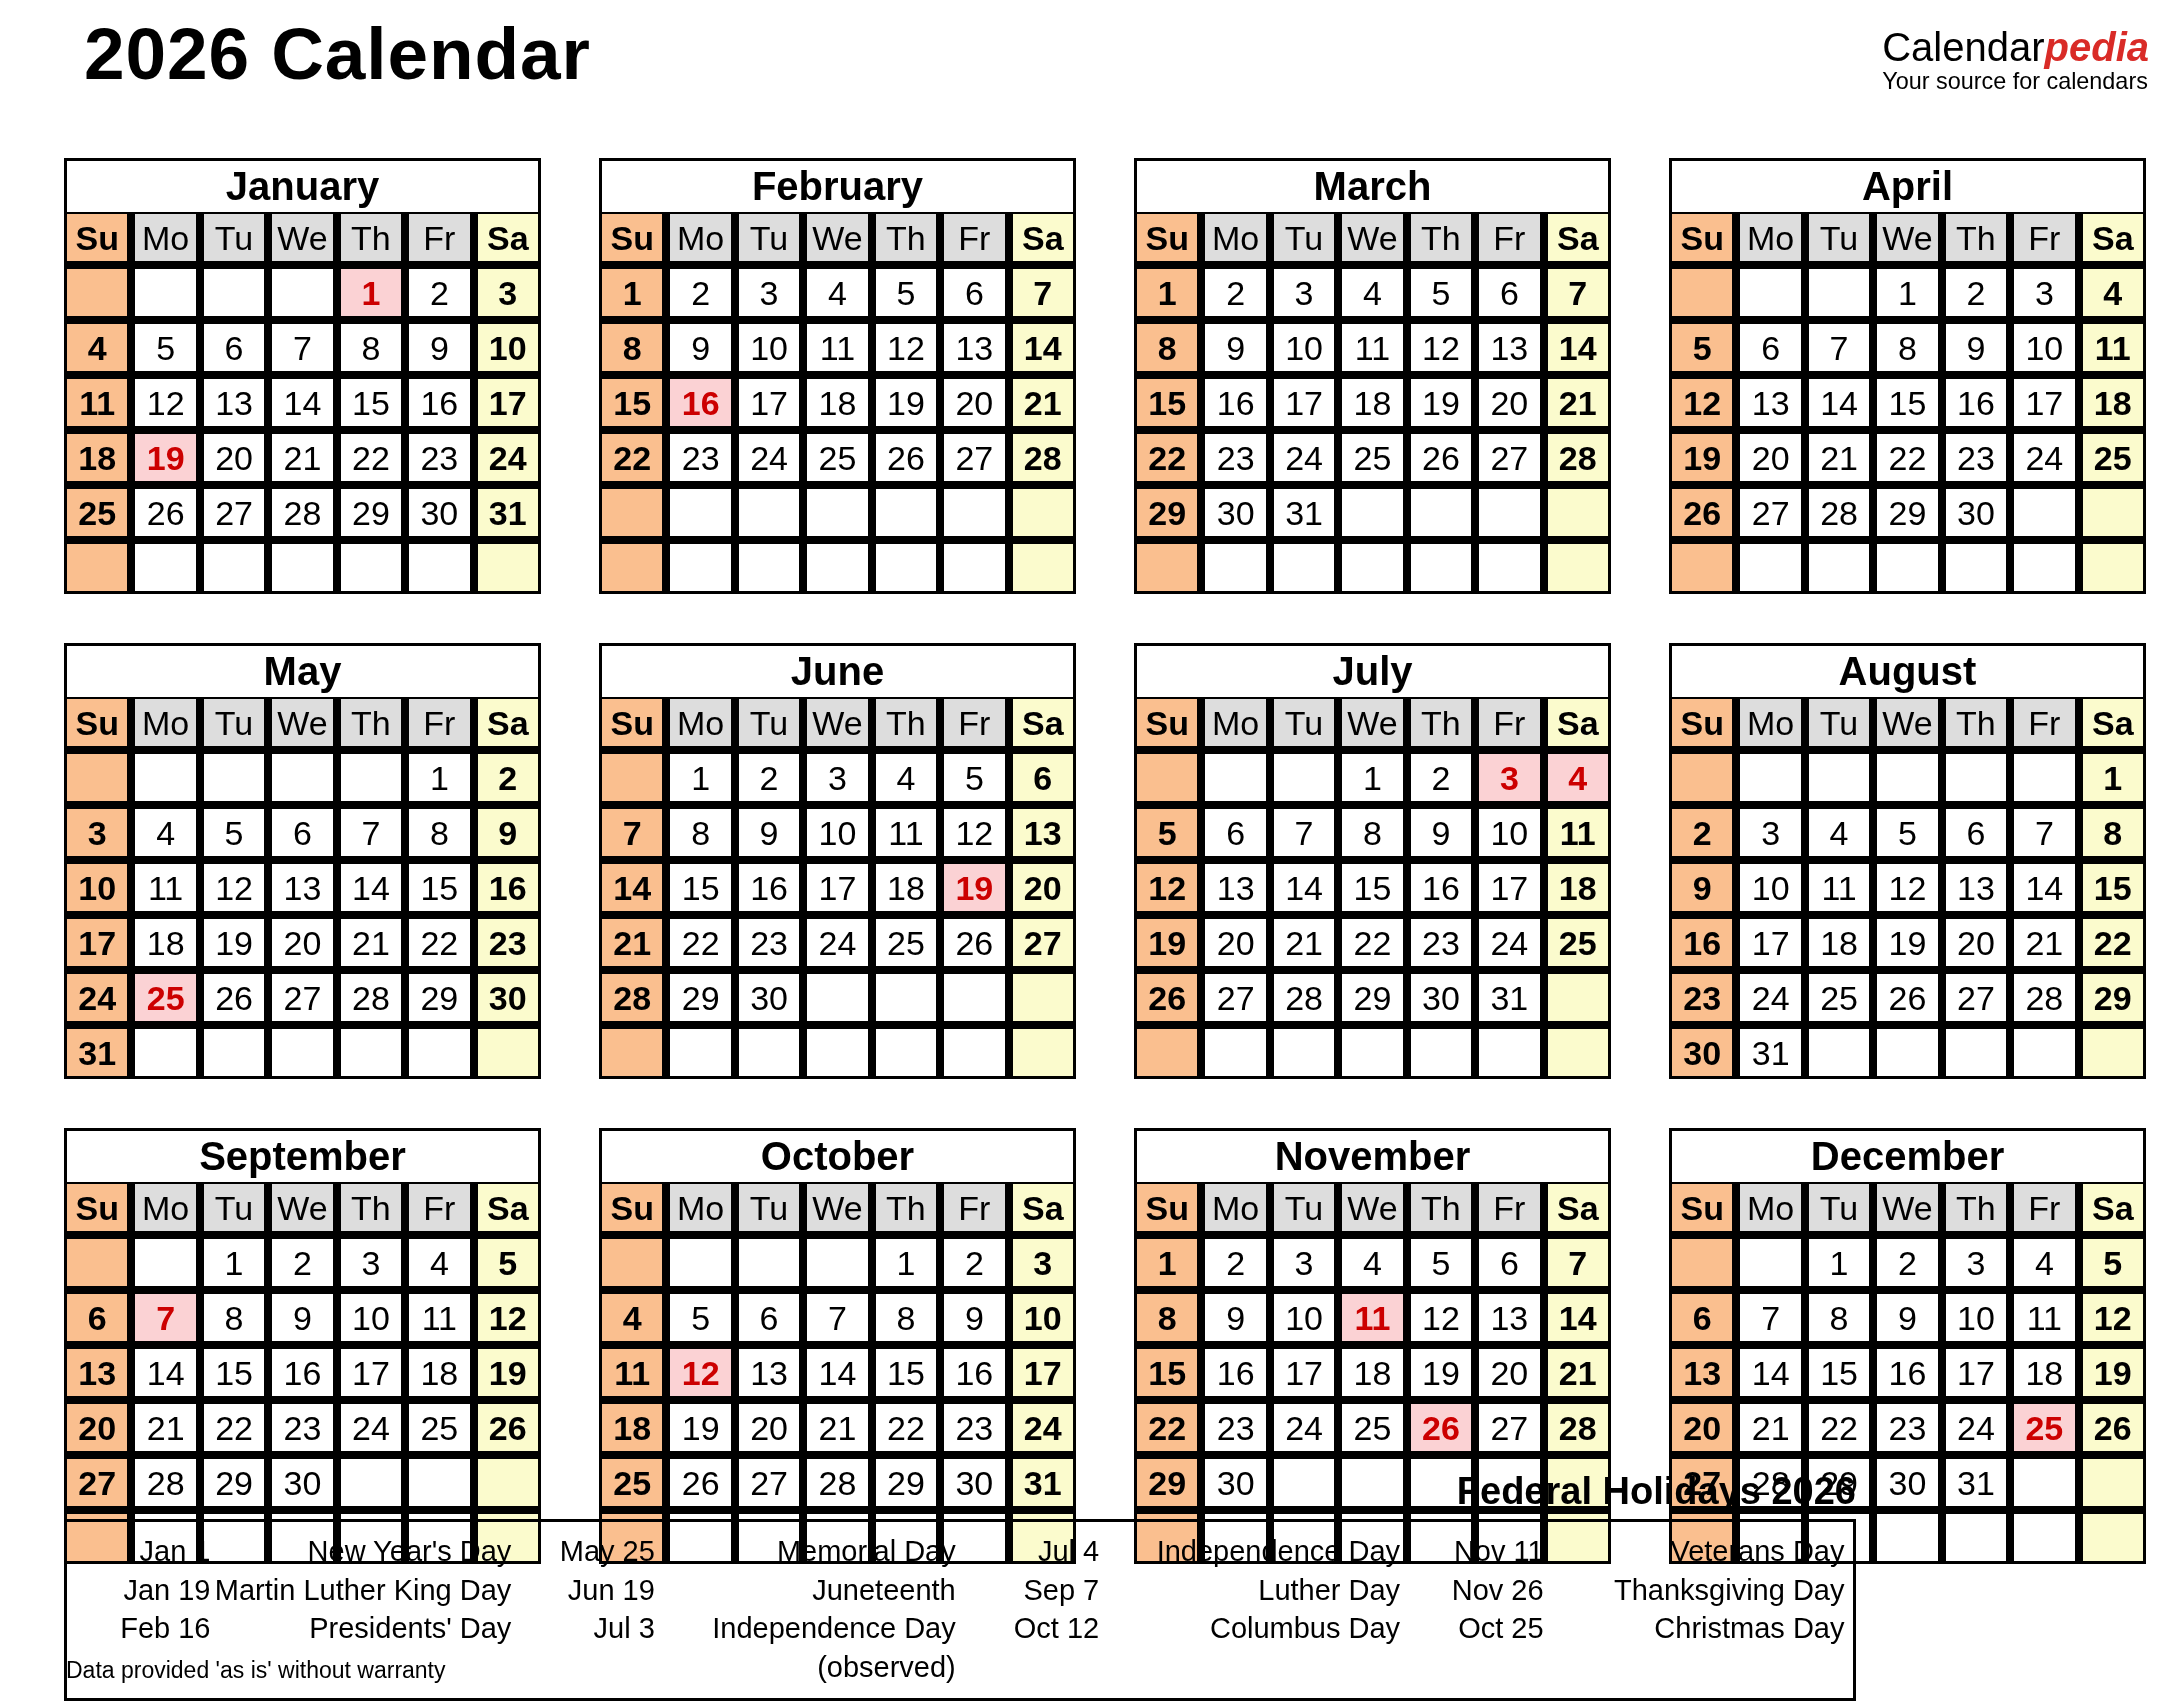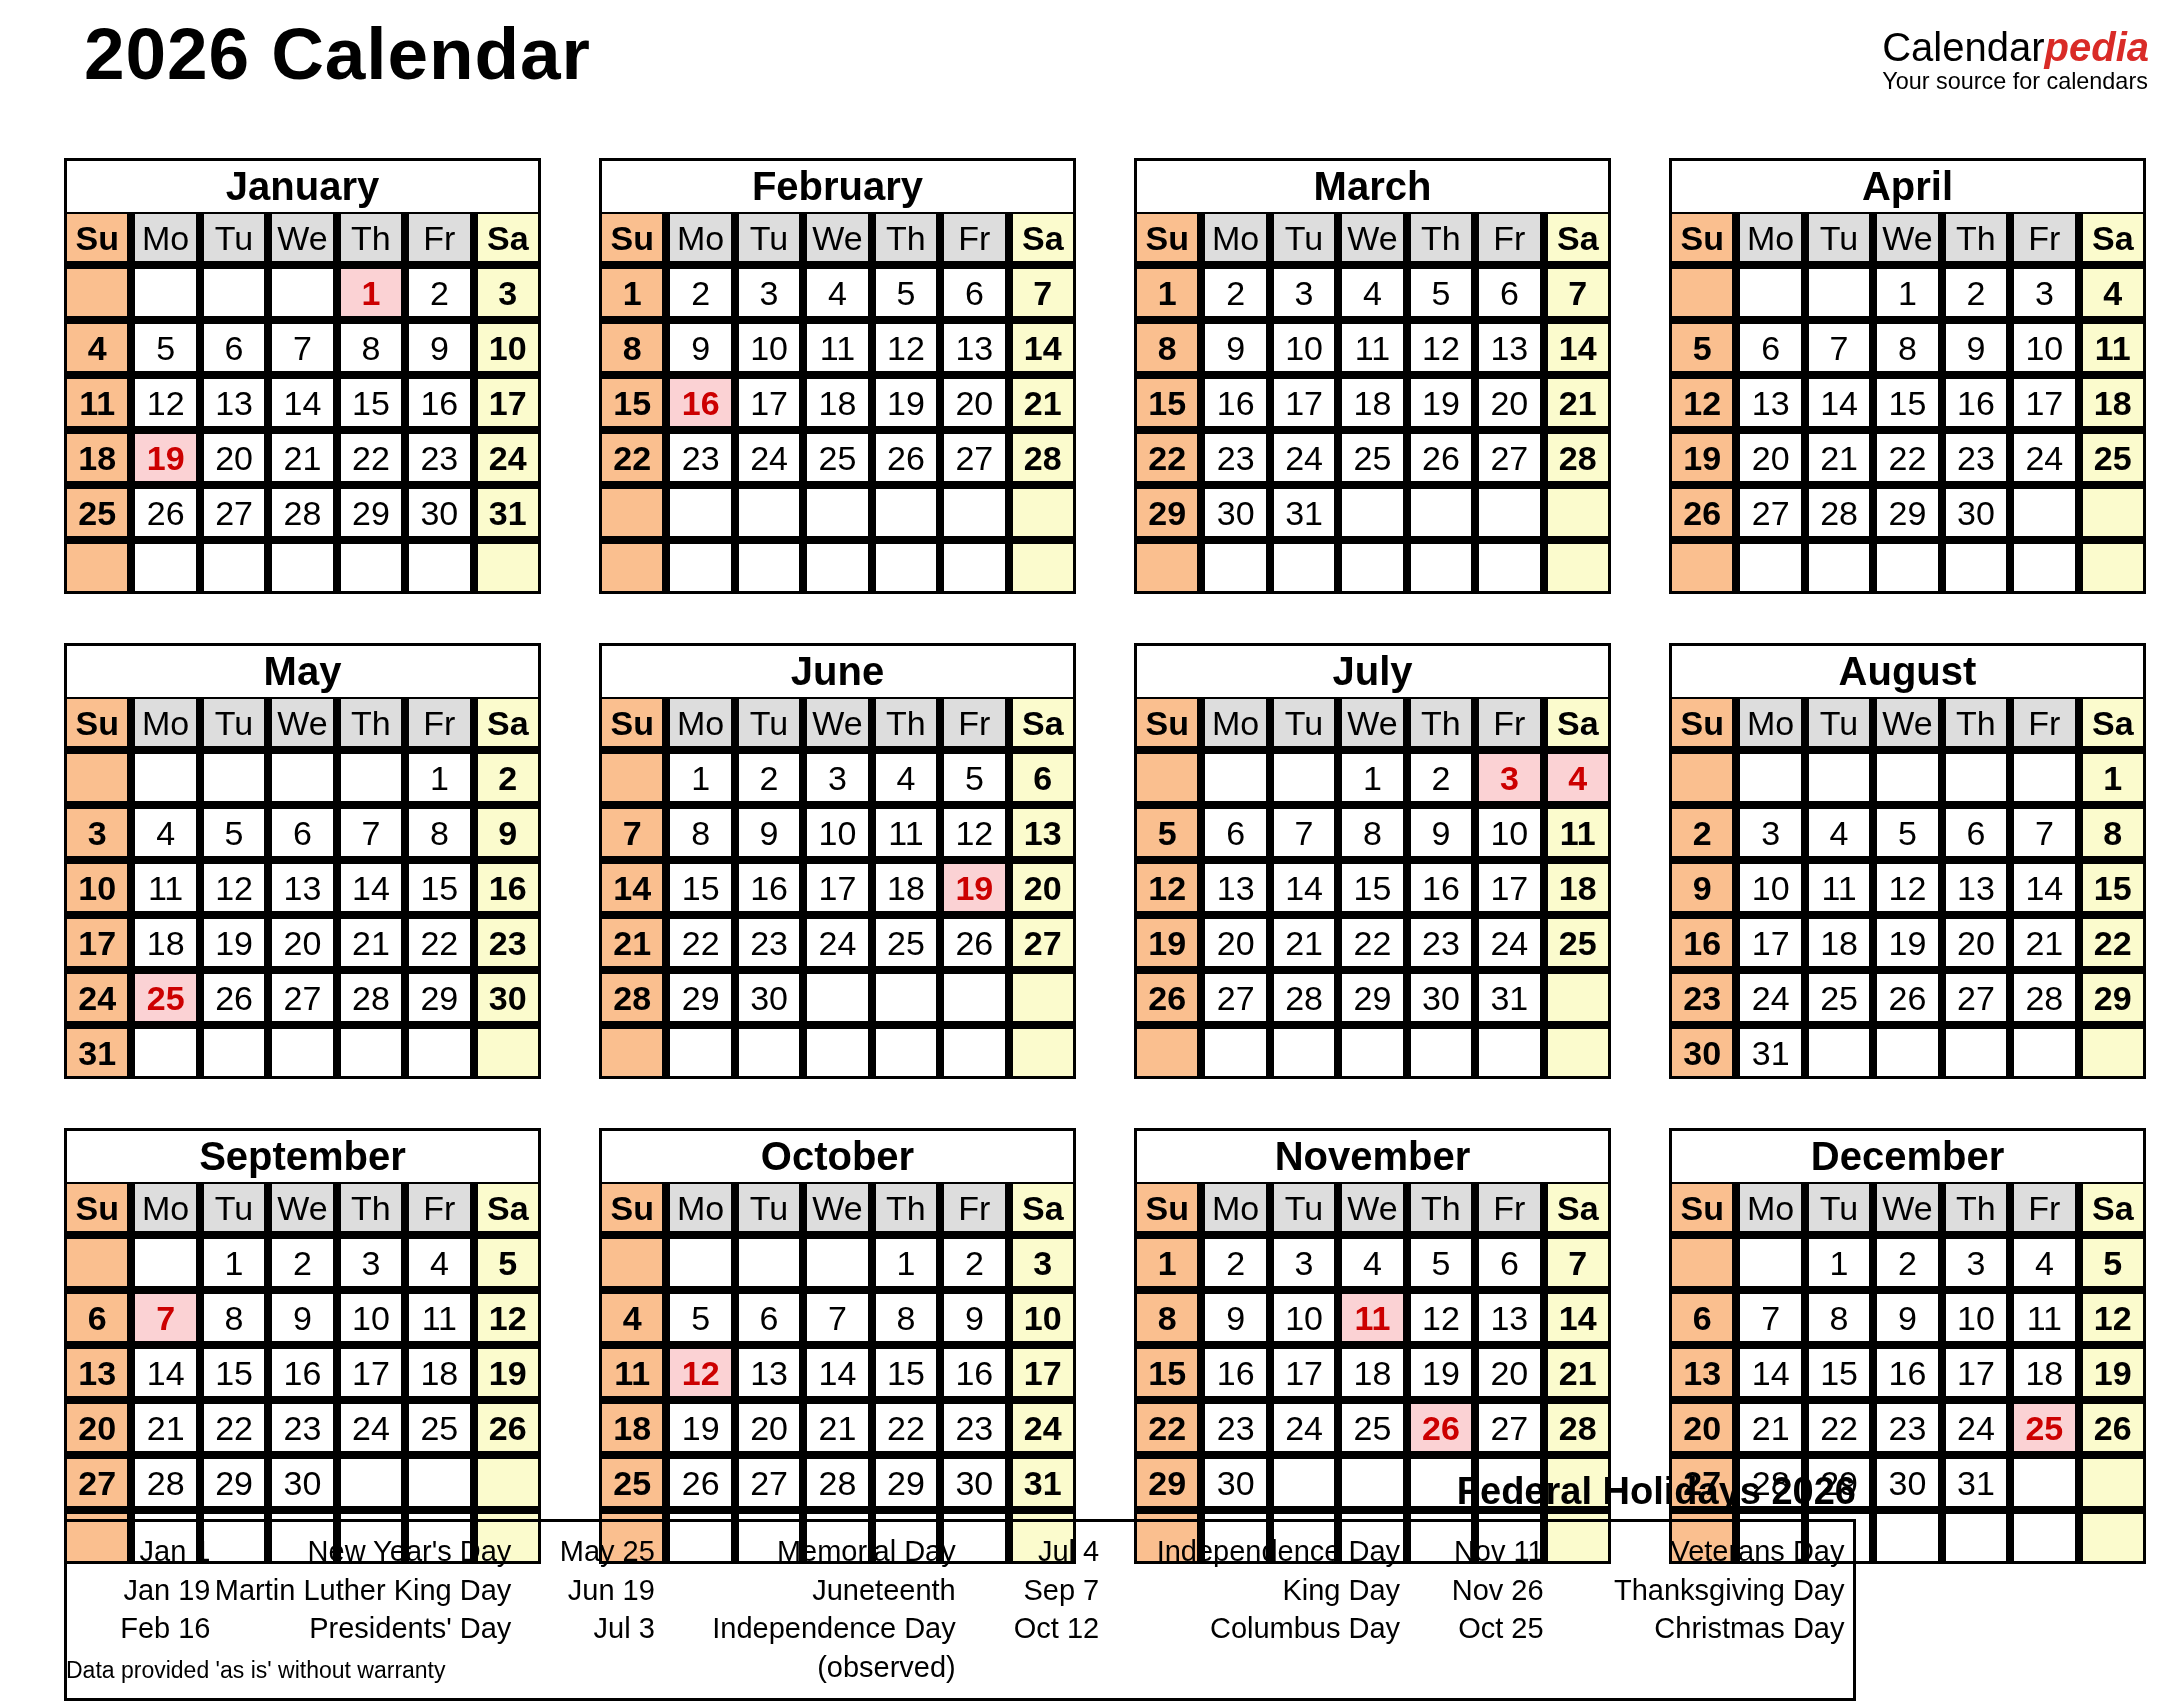--- a/index.html
+++ b/index.html
@@ -746,21 +746,21 @@
             <div class="holiday-name">Independence Day (observed)</div>
           </div>
         </div>
         <div class="holiday-col">
           <div class="holiday-entry">
             <div class="holiday-date">Jul 4</div>
             <div class="holiday-name">Independence Day</div>
           </div>
           <div class="holiday-entry">
             <div class="holiday-date">Sep 7</div>
-            <div class="holiday-name">King Day</div>
+            <div class="holiday-name">Luther Day</div>
           </div>
           <div class="holiday-entry">
             <div class="holiday-date">Oct 12</div>
             <div class="holiday-name">Columbus Day</div>
           </div>
         </div>
         <div class="holiday-col">
           <div class="holiday-entry">
             <div class="holiday-date">Nov 11</div>
             <div class="holiday-name">Veterans Day</div>

